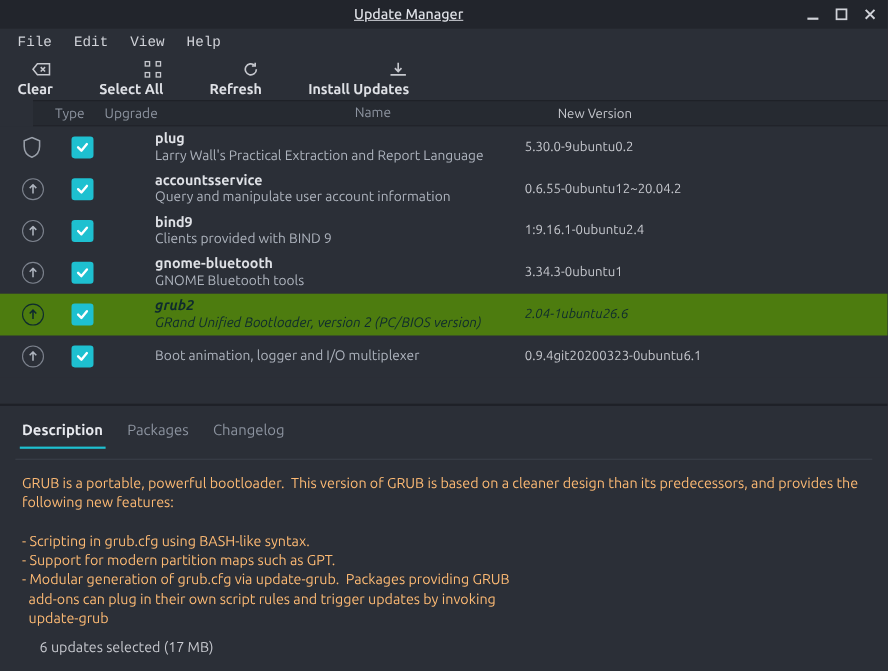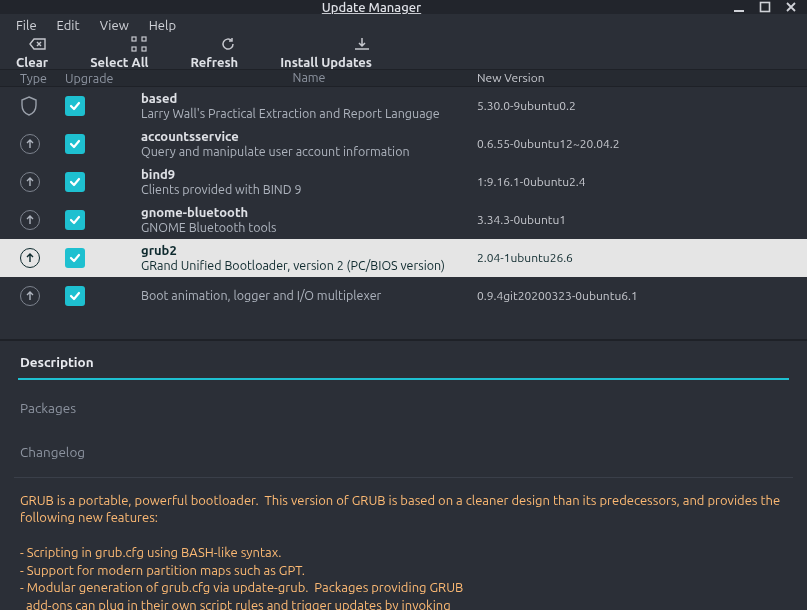--- a/index.html
+++ b/index.html
@@ -3,48 +3,48 @@
 <meta charset="utf-8">
 <style>
 * { box-sizing: border-box; margin: 0; padding: 0; }
 body { font-family: "Ubuntu", "Segoe UI", sans-serif; background: #3a2e3a; width: 807px; height: 610px; overflow: hidden; }
 .window { background: #2b2f37; width: 807px; height: 610px; display: flex; flex-direction: column; color: #c6c8ce; }
 .titlebar { height: 32px; background: #22252c; display: flex; align-items: center; padding: 0 10px; text-decoration: underline; }
 .titlebar .title { flex: 1; text-align: center; font-size: 13px; color: #e0e2e8; font-weight: 500; }
 .titlebar .controls { display: flex; gap: 14px; font-size: 14px; color: #d0d2d8; }
 .titlebar .controls span { cursor: pointer; }
 .menubar { height: 30px; display: flex; align-items: center; padding: 0 8px; gap: 4px; font-size: 13px; color: #d0d2d8; }
-.menubar span { padding: 4px 8px; cursor: pointer; }
+.menubar span { padding: 4px 8px; cursor: pointer; font-family: Liberation Mono, monospace; }
 .toolbar { height: 50px; display: flex; align-items: center; padding: 0 16px; gap: 42px; font-size: 13px; color: #dfe1e6; }
 .toolbtn { display: flex; flex-direction: column; align-items: flex-end; gap: 3px; cursor: pointer; }
 .toolbtn .ticon { height: 16px; width: 20px; display: flex; align-items: center; justify-content: center; color: #c6c8ce; }
 .toolbtn .tlabel { font-weight: 600; white-space: nowrap; }
-.table-header { height: 28px; display: flex; align-items: center; padding: 0 0 0 20px; font-size: 12.5px; color: #8d94a0; border-top: 1px solid #1e2127; border-bottom: 1px solid #1e2127; background: #262a31; }
+.table-header { height: 28px; display: flex; align-items: center; padding: 0 0 0 20px; font-size: 12.5px; color: #8d94a0; border-top: 1px solid #1e2127; border-bottom: 1px solid #1e2127; background: #262a31; margin-left: 30px; }
 .table-header .col-type { width: 45px; }
 .table-header .col-upgrade { width: 76px; }
 .table-header .col-name { width: 336px; }
 .table-header .col-newver { flex: 1; }
 .pkg-list { background: #2b2f37; }
 .pkg-row { height: 38px; display: flex; align-items: center; padding: 0 0 0 20px; font-size: 13px; }
-.pkg-row.selected { background: #e5e5e5; color: #0e2a2e; }
+.pkg-row.selected { background: #4d7c0f; color: #0e2a2e; font-style: italic; }
 .pkg-row.selected .pkg-desc { color: #0e2a2e; }
 .col-type { width: 45px; display: flex; align-items: center; }
 .col-upgrade { width: 76px; display: flex; align-items: center; }
 .col-name { width: 336px; display: flex; flex-direction: column; justify-content: center; line-height: 1.25; }
 .col-newver { flex: 1; color: #c6c8ce; font-size: 12px; }
 .pkg-row.selected .col-newver { color: #0e2a2e; }
 .pkg-name { font-weight: 700; color: #dfe1e6; }
 .pkg-row.selected .pkg-name { color: #0e2a2e; }
 .pkg-desc { color: #aeb4be; font-size: 12.5px; }
 .checkbox { width: 20px; height: 20px; background: #1ec0d0; border-radius: 3px; display: flex; align-items: center; justify-content: center; color: #fff; }
 .type-icon { width: 20px; height: 20px; border: 1.5px solid #7d838e; border-radius: 50%; display: flex; align-items: center; justify-content: center; font-size: 10px; color: #aeb4be; }
 .pkg-row.selected .type-icon { border-color: #0e2a2e; color: #0e2a2e; }
 .shield-icon { width: 18px; height: 20px; }
 .details { border-top: 2px solid #1e2127; margin-top: 24px; flex: 1; display: flex; flex-direction: column; padding: 0 14px 0 14px; }
-.tabs { display: flex; gap: 18px; padding: 10px 4px; font-size: 13.5px; border-bottom: 1px solid #3a3f49; flex-direction: column; }
+.tabs { display: flex; gap: 18px; padding: 10px 4px; font-size: 13.5px; border-bottom: 1px solid #3a3f49; }
 .tab { color: #8d94a0; padding: 3px 2px 8px 2px; cursor: pointer; margin-bottom: -1px; }
 .tab.active { color: #e8eaef; font-weight: 700; border-bottom: 2px solid #1ec0d0; }
 .desc-body { padding: 14px 6px 0 6px; font-size: 13px; color: #fdba74; line-height: 1.35; flex: 1; overflow: hidden; white-space: pre-wrap; }
 .statusbar { padding: 10px 20px 14px 36px; font-size: 13px; color: #c6c8ce; }
 svg { display: block; }
 </style>
 </head>
 <body>
 
 <div class="window">
@@ -135,21 +135,21 @@
           </span>
         </div>
         <div class="col-upgrade">
           <div class="checkbox">
             <svg width="14" height="14" viewBox="0 0 14 14">
               <path d="M3 7 L6 10 L11 4" fill="none" stroke="#fff" stroke-width="2.2" stroke-linecap="round" stroke-linejoin="round"></path>
             </svg>
           </div>
         </div>
         <div class="col-name">
-          <span class="pkg-name">based</span>
+          <span class="pkg-name">plug</span>
           <span class="pkg-desc">Larry Wall's Practical Extraction and Report Language</span>
         </div>
         <div class="col-newver">5.30.0-9ubuntu0.2</div>
       </div>
       <div class="pkg-row">
         <div class="col-type">
           <span>
             <div class="type-icon">
               <svg width="10" height="10" viewBox="0 0 10 10">
                 <path d="M5 9 V1 M2 4 L5 1 L8 4" fill="none" stroke="currentColor" stroke-width="1.4"></path>

